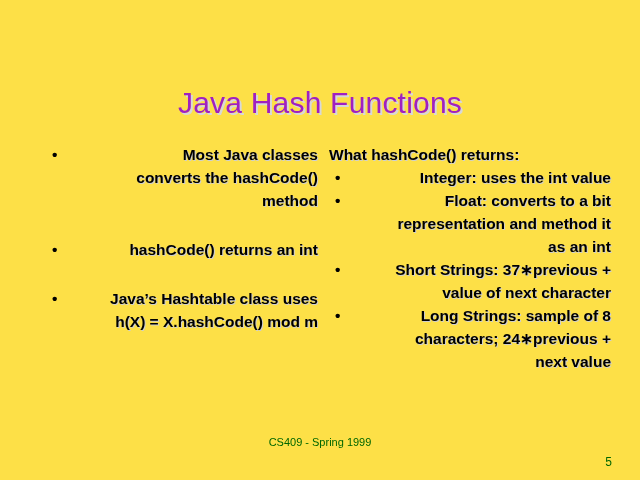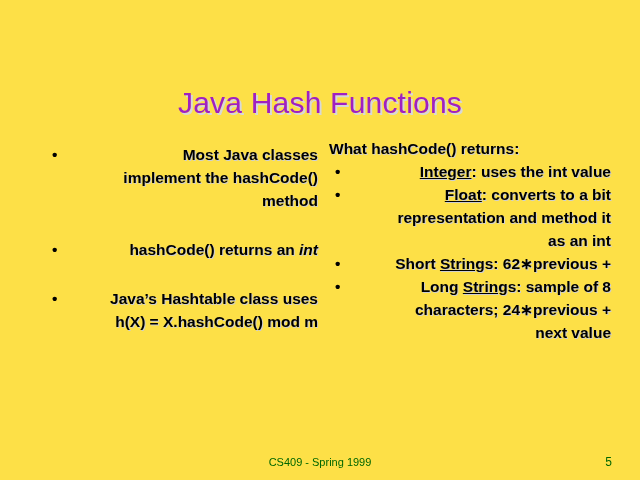--- a/index.html
+++ b/index.html
@@ -43,21 +43,21 @@
     font-weight: bold;
     text-shadow: 1px 1px 0 #cfcfcf;
   }
   #left-column {
     left: 46px;
     top: 143px;
     width: 272px;
   }
   #right-column {
     left: 329px;
-    top: 137px;
+    top: 143px;
     width: 282px;
   }
 
   
   .bullet-row {
     position: relative;
     padding-left: 32px;
     margin: 0 0 0 0;
   }
   .bullet-row + .bullet-row {
@@ -84,31 +84,29 @@
 
   
   .plain-line {
     padding-left: 0;
     margin: 0;
     display: block;
   }
 
   .u-bold {
     font-weight: bold;
-    text-decoration: underline;
   }
   .i-italic {
-    font-style: italic;
   }
 
   
   #footer-text {
     position: absolute;
     left: 0;
-    top: 456px;
+    top: 436px;
     width: 640px;
     text-align: center;
     font-size: 11px;
     color: #006600;
     font-family: "Liberation Sans", sans-serif;
     white-space: nowrap;
   }
   #page-number {
     position: absolute;
     right: 28px;
@@ -123,21 +121,21 @@
 
 <div id="slide">
 
   <h1 id="slide-title">Java Hash Functions</h1>
 
   <div id="left-column" class="column">
 
     <div class="bullet-row">
       <span class="bullet-mark">•</span>
       <span class="bullet-text">Most Java classes</span>
-      <span class="bullet-text">implement the hashCode()</span>
+      <span class="bullet-text">converts the hashCode()</span>
       <span class="bullet-text">method</span>
     </div>
 
     <div class="bullet-row gap-lg">
       <span class="bullet-mark">•</span>
       <span class="bullet-text"><span>hashCode() returns an </span><span class="i-italic">int</span></span>
     </div>
 
     <div class="bullet-row gap-md">
       <span class="bullet-mark">•</span>
@@ -158,21 +156,22 @@
 
     <div class="bullet-row">
       <span class="bullet-mark">•</span>
       <span class="bullet-text"><span class="u-bold">Float</span><span>: converts to a bit</span></span>
       <span class="bullet-text">representation and method it</span>
       <span class="bullet-text">as an int</span>
     </div>
 
     <div class="bullet-row">
       <span class="bullet-mark">•</span>
-      <span class="bullet-text"><span>Short </span><span class="u-bold">String</span><span>s: 62∗previous +</span></span>
+      <span class="bullet-text"><span>Short </span><span class="u-bold">String</span><span>s: 37∗previous +</span></span>
+      <span class="bullet-text">value of next character</span>
     </div>
 
     <div class="bullet-row">
       <span class="bullet-mark">•</span>
       <span class="bullet-text"><span>Long </span><span class="u-bold">String</span><span>s: sample of 8</span></span>
       <span class="bullet-text">characters; 24∗previous +</span>
       <span class="bullet-text">next value</span>
     </div>
 
   </div>

